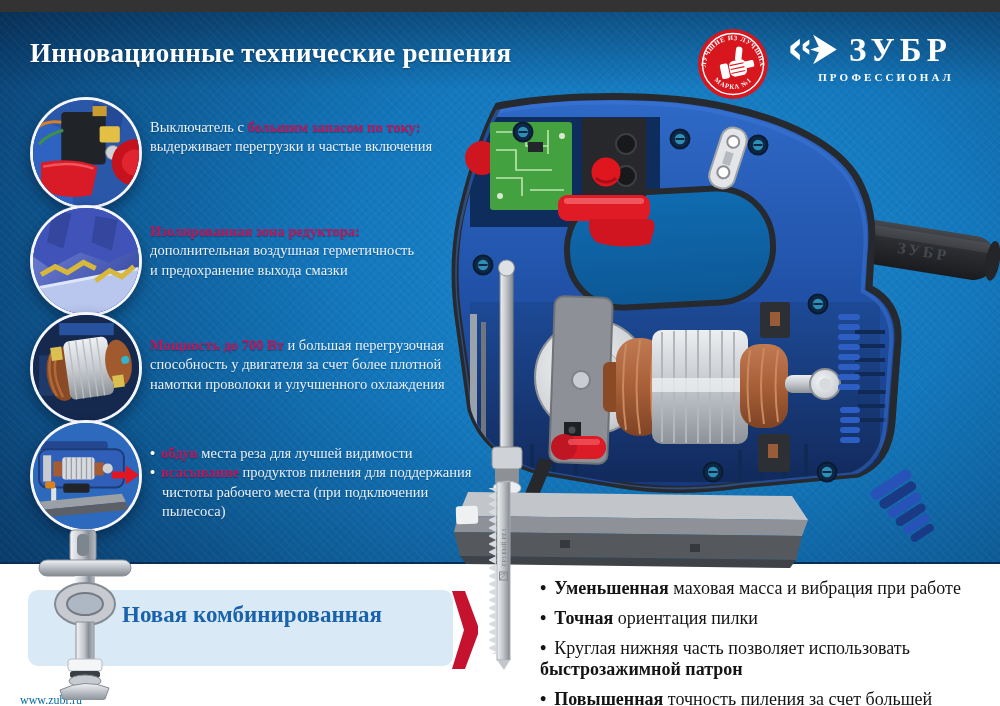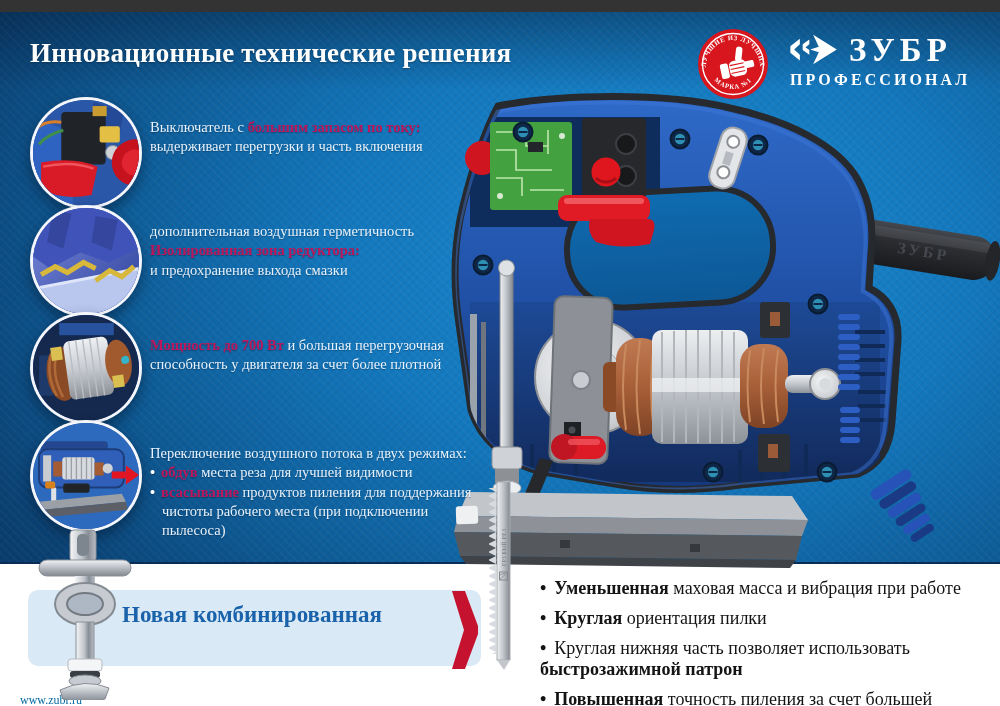--- a/index.html
+++ b/index.html
@@ -26,42 +26,42 @@
   }
   .page-title{
     position:absolute;left:30px;top:26px;margin:0;
     font-size:27px;font-weight:bold;color:#ffffff;letter-spacing:.2px;
     text-shadow:0 1px 2px rgba(0,20,40,.4);z-index:4;
   }
   .badge{position:absolute;left:697px;top:16px;z-index:4;}
   .brand{position:absolute;left:790px;top:20px;z-index:4;width:192px;}
   .brand-row{display:flex;align-items:center;gap:9px;}
   .brand-name{font-size:33px;font-weight:bold;color:#fff;letter-spacing:5px;line-height:1;}
-  .brand-sub{font-size:16px;font-weight:bold;color:#fff;letter-spacing:3.1px;text-align:left;margin-top:3px;}
+  .brand-sub{font-size:11px;font-weight:bold;color:#fff;letter-spacing:3.1px;text-align:center;margin-top:3px;}
   
   .co-circle{
     position:absolute;left:30px;width:106px;height:106px;border-radius:50%;
     border:3px solid rgba(255,255,255,.95);overflow:hidden;z-index:3;
     box-shadow:0 6px 14px rgba(0,15,35,.45);background:#2a57a8;
   }
   .co-circle svg{display:block;}
   .co-text{
     position:absolute;left:150px;width:330px;color:#e8f3fd;
     font-size:14.5px;line-height:1.33;z-index:3;
     text-shadow:0 1px 1px rgba(0,20,40,.35);
   }
   .co-text .bd{font-weight:bold;color:#be185d;}
   .co-text .dot{margin-right:6px;font-weight:bold;color:#fff;}
   .co-text .ind{padding-left:12px;}
   
   .jigsaw{position:absolute;left:440px;top:80px;z-index:2;}
   
   .shaft-banner{
     position:absolute;left:28px;top:578px;width:425px;height:76px;
-    background:#d9e9f6;border-radius:10px;z-index:1;padding-left:28px;
+    background:#d9e9f6;border-radius:10px;z-index:1;
   }
   .shaft-banner-text{
     position:absolute;left:94px;top:10px;
     font-size:23px;font-weight:bold;color:#1a63ab;line-height:1.3;
   }
   .chevron{position:absolute;left:452px;top:579px;z-index:1;}
   .shaft-img{position:absolute;left:30px;top:516px;z-index:3;}
   .benefits{
     position:absolute;left:540px;top:566px;width:450px;
     font-size:18px;color:#141414;z-index:1;
@@ -128,21 +128,21 @@
       <rect x="66" y="26" width="20" height="16" rx="2" fill="#e3c043"></rect>
       <circle cx="79" cy="52" r="7" fill="#cfd3d8" stroke="#8b8f94"></circle>
       <circle cx="101" cy="62" r="23" fill="#c5121d"></circle>
       <circle cx="101" cy="62" r="13" fill="#e02430"></circle>
       <path d="M8 62 Q40 56 64 66 L58 94 Q28 100 8 88 Z" fill="#d81b26"></path>
       <path d="M10 66 Q38 60 60 68" stroke="#f0555e" stroke-width="2.5" fill="none"></path>
     </svg>
   </div>
   <div class="co-text" style="top:106px;">
       <div class="tl"><span>Выключатель с </span><span class="bd">большим запасом по току:</span></div>
-      <div class="tl"><span>выдерживает перегрузки и часть включения</span></div>
+      <div class="tl"><span>выдерживает перегрузки и частые включения</span></div>
     </div>
 
   <div class="co-circle" style="top:193px;">
     <svg width="106" height="106" viewBox="0 0 105 105">
       <defs>
           <linearGradient id="g2" x1="0" y1="0" x2="1" y2="1">
         <stop offset="0" stop-color="#7b8cdd"></stop>
             <stop offset="1" stop-color="#2c3f9a"></stop>
           </linearGradient>
         </defs>
@@ -150,22 +150,22 @@
       <path d="M0 0 h105 v40 l-30 14 -28 -10 -30 16 L0 48 Z" fill="#4053b8"></path>
       <path d="M20 0 l18 6 -8 34 -16 -6 Z" fill="#35469f"></path>
       <path d="M62 8 l22 4 -6 30 -20 -8 Z" fill="#35469f"></path>
       <polygon points="0,80 105,60 105,105 0,105" fill="#b9c6ee"></polygon>
       <path d="M0 80 L105 60" stroke="#dfe6fa" stroke-width="3"></path>
       <polyline points="8,66 22,58 34,64 50,54 62,60" stroke="#d7b83a" stroke-width="5" fill="none"></polyline>
       <polyline points="62,72 76,62 88,68 100,58" stroke="#d7b83a" stroke-width="5" fill="none"></polyline>
     </svg>
   </div>
   <div class="co-text" style="top:210px;">
+      <div class="tl"><span class="bd">Изолированная зона редуктора:</span></div>
       <div class="tl"><span>дополнительная воздушная герметичность</span></div>
-      <div class="tl"><span class="bd">Изолированная зона редуктора:</span></div>
       <div class="tl"><span>и предохранение выхода смазки</span></div>
     </div>
 
   <div class="co-circle" style="top:300px;">
     <svg width="106" height="106" viewBox="0 0 105 105">
       <defs>
         <linearGradient id="g3s" x1="0" y1="0" x2="0" y2="1">
           <stop offset="0" stop-color="#eef0f2"></stop>
             <stop offset=".5" stop-color="#c7cbd0"></stop>
             <stop offset="1" stop-color="#8d9298"></stop>
@@ -182,20 +182,21 @@
         <path d="M39 24 v58 M46 24 v58 M53 24 v58 M60 24 v58 M67 24 v58" stroke="#b9bdc3" stroke-width="1.4"></path>
         <ellipse cx="85" cy="52" rx="13" ry="23" fill="#a05a2e"></ellipse>
         <rect x="77" y="64" width="11" height="12" fill="#d9c050"></rect>
         <circle cx="92" cy="50" r="4" fill="#35b3c8"></circle>
       </g>
     </svg>
   </div>
   <div class="co-text" style="top:324px;">
       <div class="tl"><span class="bd">Мощность до 700 Вт</span><span> и большая перегрузочная</span></div>
       <div class="tl"><span>способность у двигателя за счет более плотной</span></div>
+      <div class="tl"><span>намотки проволоки и улучшенного охлаждения</span></div>
     </div>
 
   <div class="co-circle" style="top:408px;">
     <svg width="106" height="106" viewBox="0 0 105 105">
       <rect width="105" height="105" fill="#2d69bd"></rect>
       <rect x="8" y="18" width="66" height="10" rx="3" fill="#24478f"></rect>
       <rect x="6" y="26" width="84" height="38" rx="8" fill="#2f5fb8" stroke="#1d3c7a" stroke-width="2"></rect>
       <rect x="10" y="32" width="8" height="26" fill="#c8ccd1"></rect>
       <rect x="20" y="38" width="9" height="15" fill="#a35c33"></rect>
       <rect x="29" y="34" width="32" height="22" rx="3" fill="#d7dade"></rect>
@@ -205,21 +206,20 @@
       <rect x="78" y="48" width="14" height="7" fill="#e11622"></rect>
       <polygon points="92,42 105,51.5 92,61" fill="#e11622"></polygon>
       <rect x="18" y="64" width="5" height="16" fill="#dfe2e5"></rect>
       <polygon points="6,78 88,70 92,78 10,86" fill="#9aa0a6"></polygon>
       <polygon points="10,86 92,78 94,86 14,93" fill="#5c6066"></polygon>
       <rect x="30" y="60" width="26" height="9" rx="2" fill="#202428"></rect>
       <rect x="12" y="58" width="10" height="7" rx="2" fill="#d8821e"></rect>
     </svg>
   </div>
   <div class="co-text" style="top:432px;">
-      <div class="tl"><span>Переключение воздушного потока в двух режимах:</span></div>
       <div class="tl bl"><span class="dot">•</span><span class="bd">обдув</span><span> места реза для лучшей видимости</span></div>
       <div class="tl bl"><span class="dot">•</span><span class="bd">всасывание</span><span> продуктов пиления для поддержания</span></div>
       <div class="tl ind"><span>чистоты рабочего места (при подключении пылесоса)</span></div>
     </div>
 
   <svg class="jigsaw" width="560" height="590" viewBox="0 0 560 590">
     <defs>
       <linearGradient id="bodyG" x1="0" y1="0" x2="0" y2="1">
         <stop offset="0" stop-color="#2f6ac8"></stop>
           <stop offset=".45" stop-color="#2254ab"></stop>
@@ -466,20 +466,20 @@
     <ellipse cx="55" cy="76" rx="18" ry="11" fill="#aeb8c4" stroke="#747a82" stroke-width="2"></ellipse>
     <rect x="46" y="94" width="18" height="38" fill="url(#chr)" stroke="#8b9199"></rect>
     <rect x="38" y="131" width="34" height="12" rx="3" fill="#f4f5f7" stroke="#b7bcc3"></rect>
     <rect x="40" y="143" width="30" height="7" rx="3" fill="#3a3d41"></rect>
     <ellipse cx="55" cy="153" rx="16" ry="6" fill="#c7cbd1" stroke="#848a92"></ellipse>
     <path d="M30 162 Q55 150 79 160 L75 171 Q53 177 33 171 Z" fill="url(#chrH)" stroke="#848a92"></path>
   </svg>
 
   <div class="benefits">
       <div class="tl bl"><span class="dot">•</span><span class="bd">Уменьшенная</span><span> маховая масса и вибрация при работе</span></div>
-      <div class="tl bl"><span class="dot">•</span><span class="bd">Круглая</span><span> ориентация пилки</span></div>
+      <div class="tl bl"><span class="dot">•</span><span class="bd">Точная</span><span> ориентация пилки</span></div>
       <div class="tl bl"><span class="dot">•</span><span>Круглая нижняя часть позволяет использовать </span><span class="bd">быстрозажимной патрон</span></div>
       <div class="tl bl"><span class="dot">•</span><span class="bd">Повышенная</span><span> точность пиления за счет большей жесткости</span></div>
     </div>
 
   <div class="site-url">www.zubr.ru</div>
 
 </div>
 
 </body></html>

